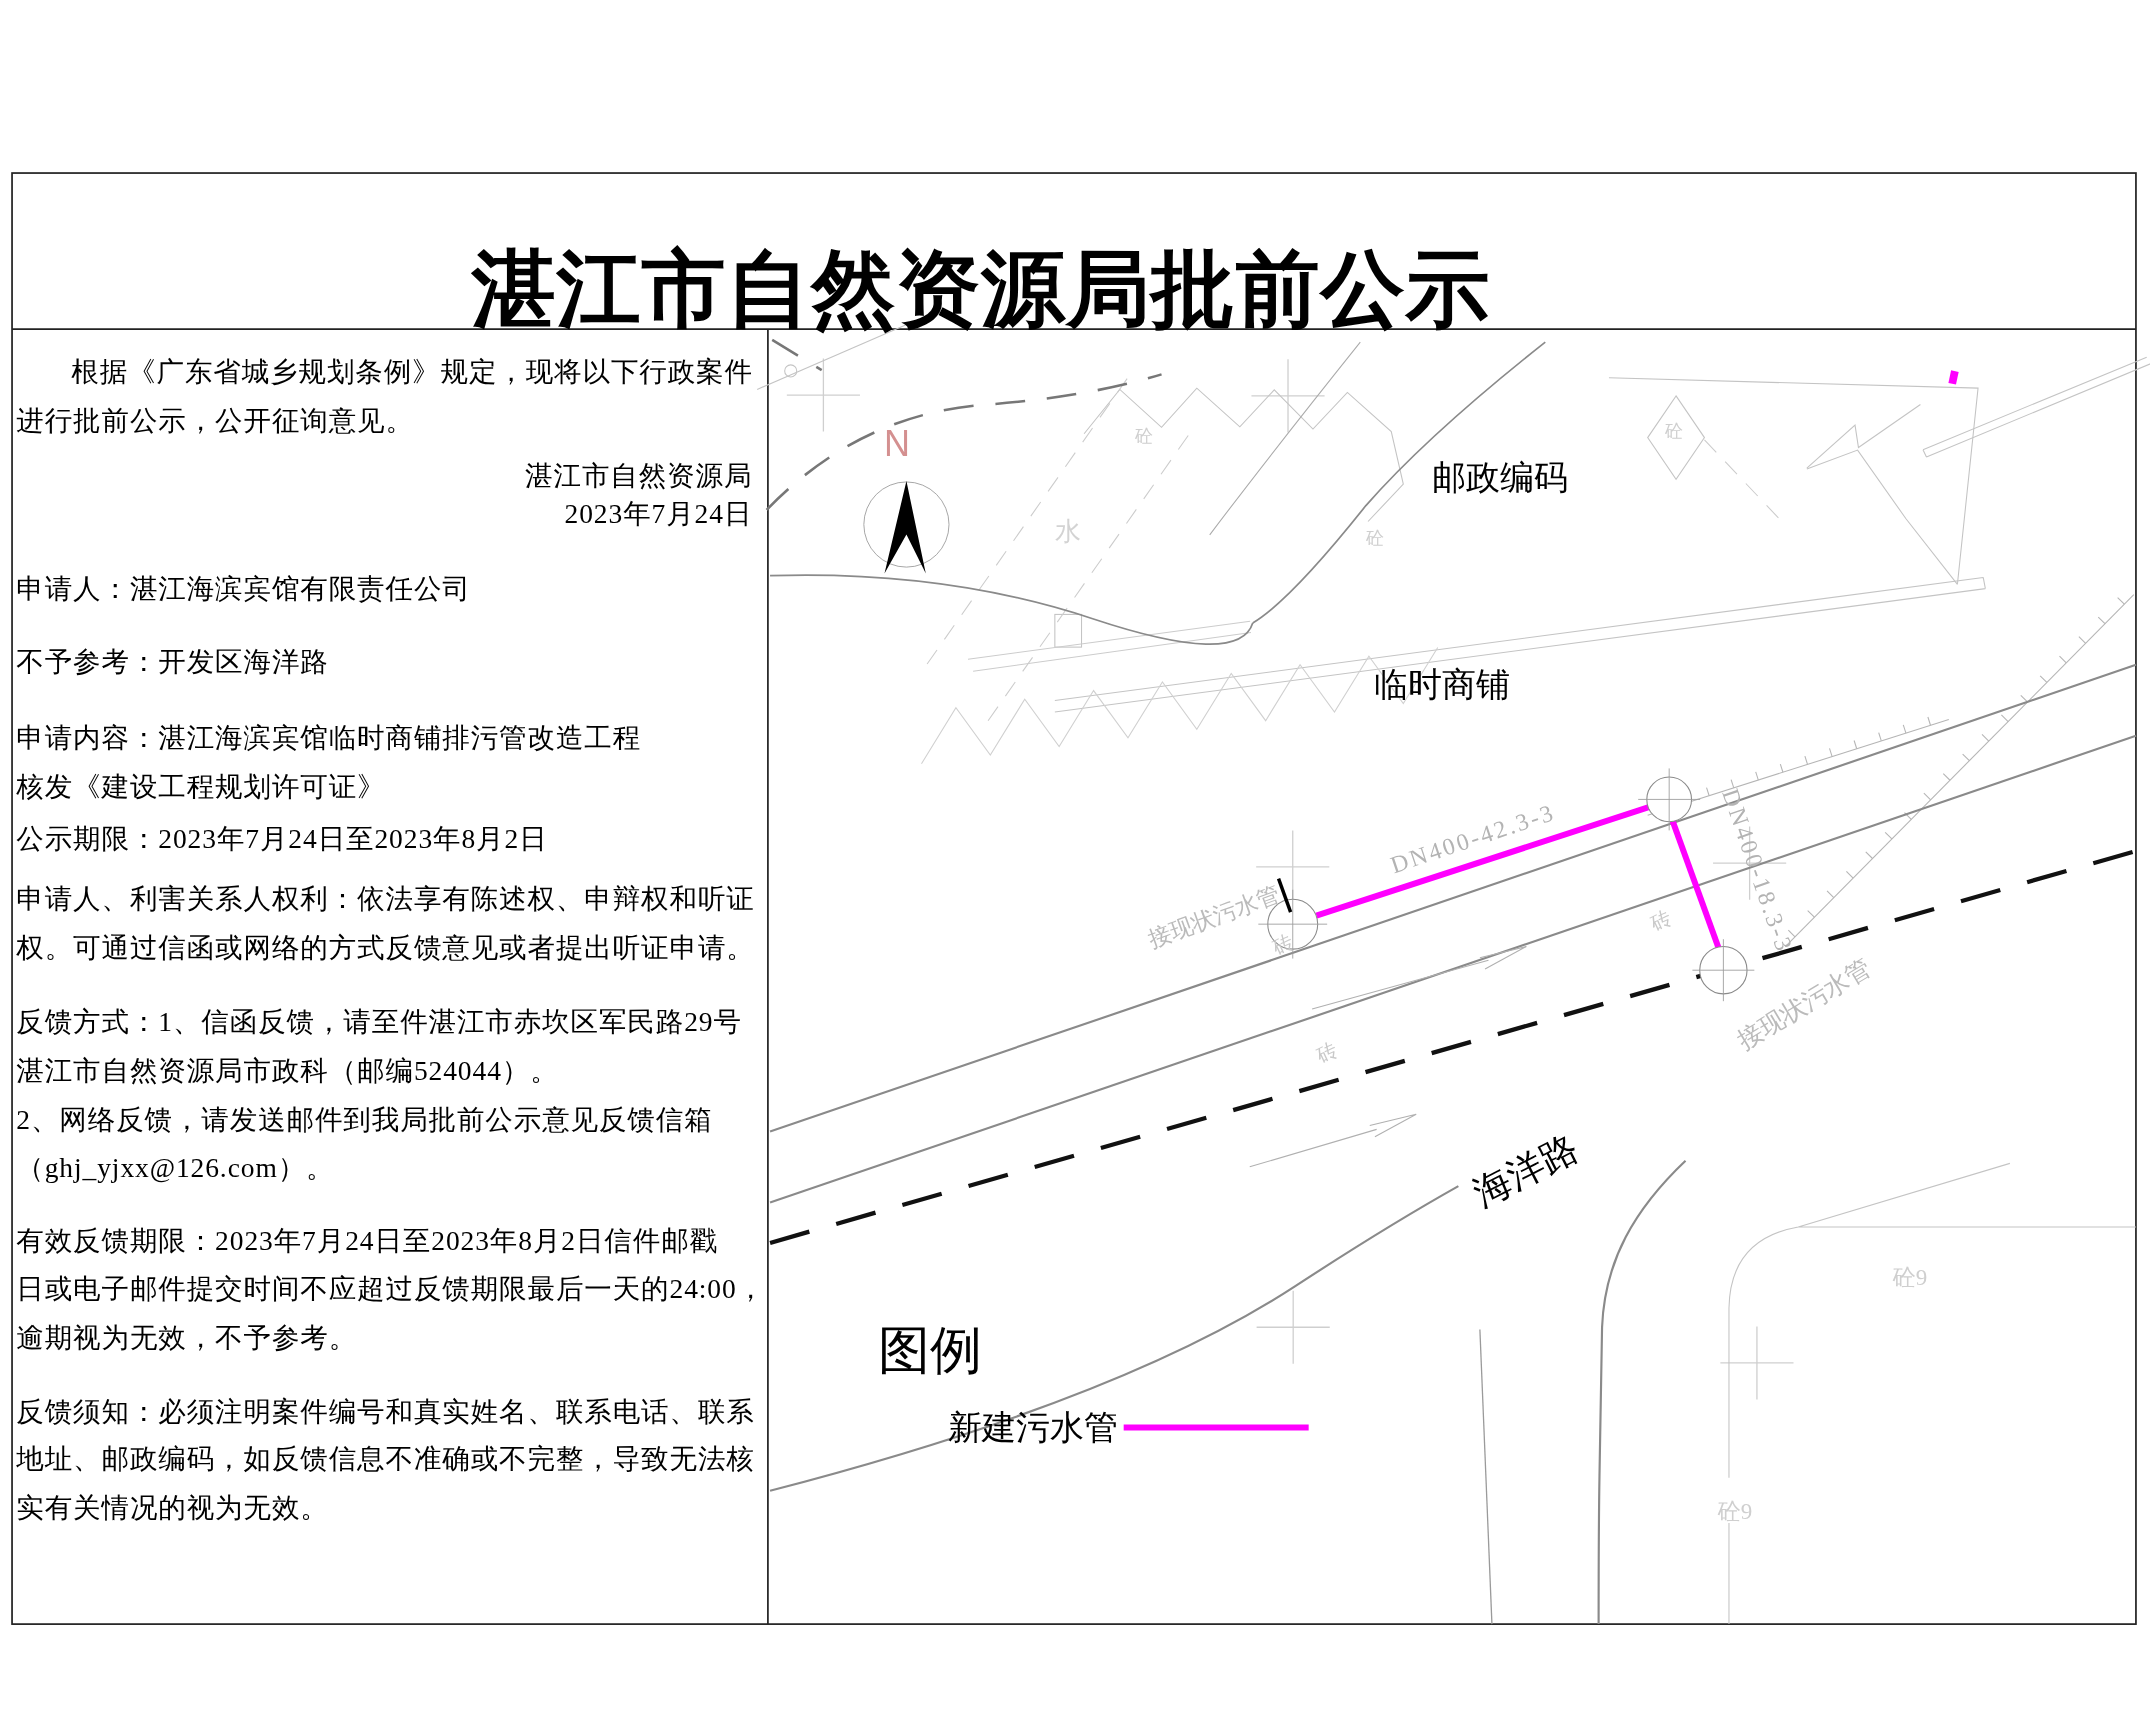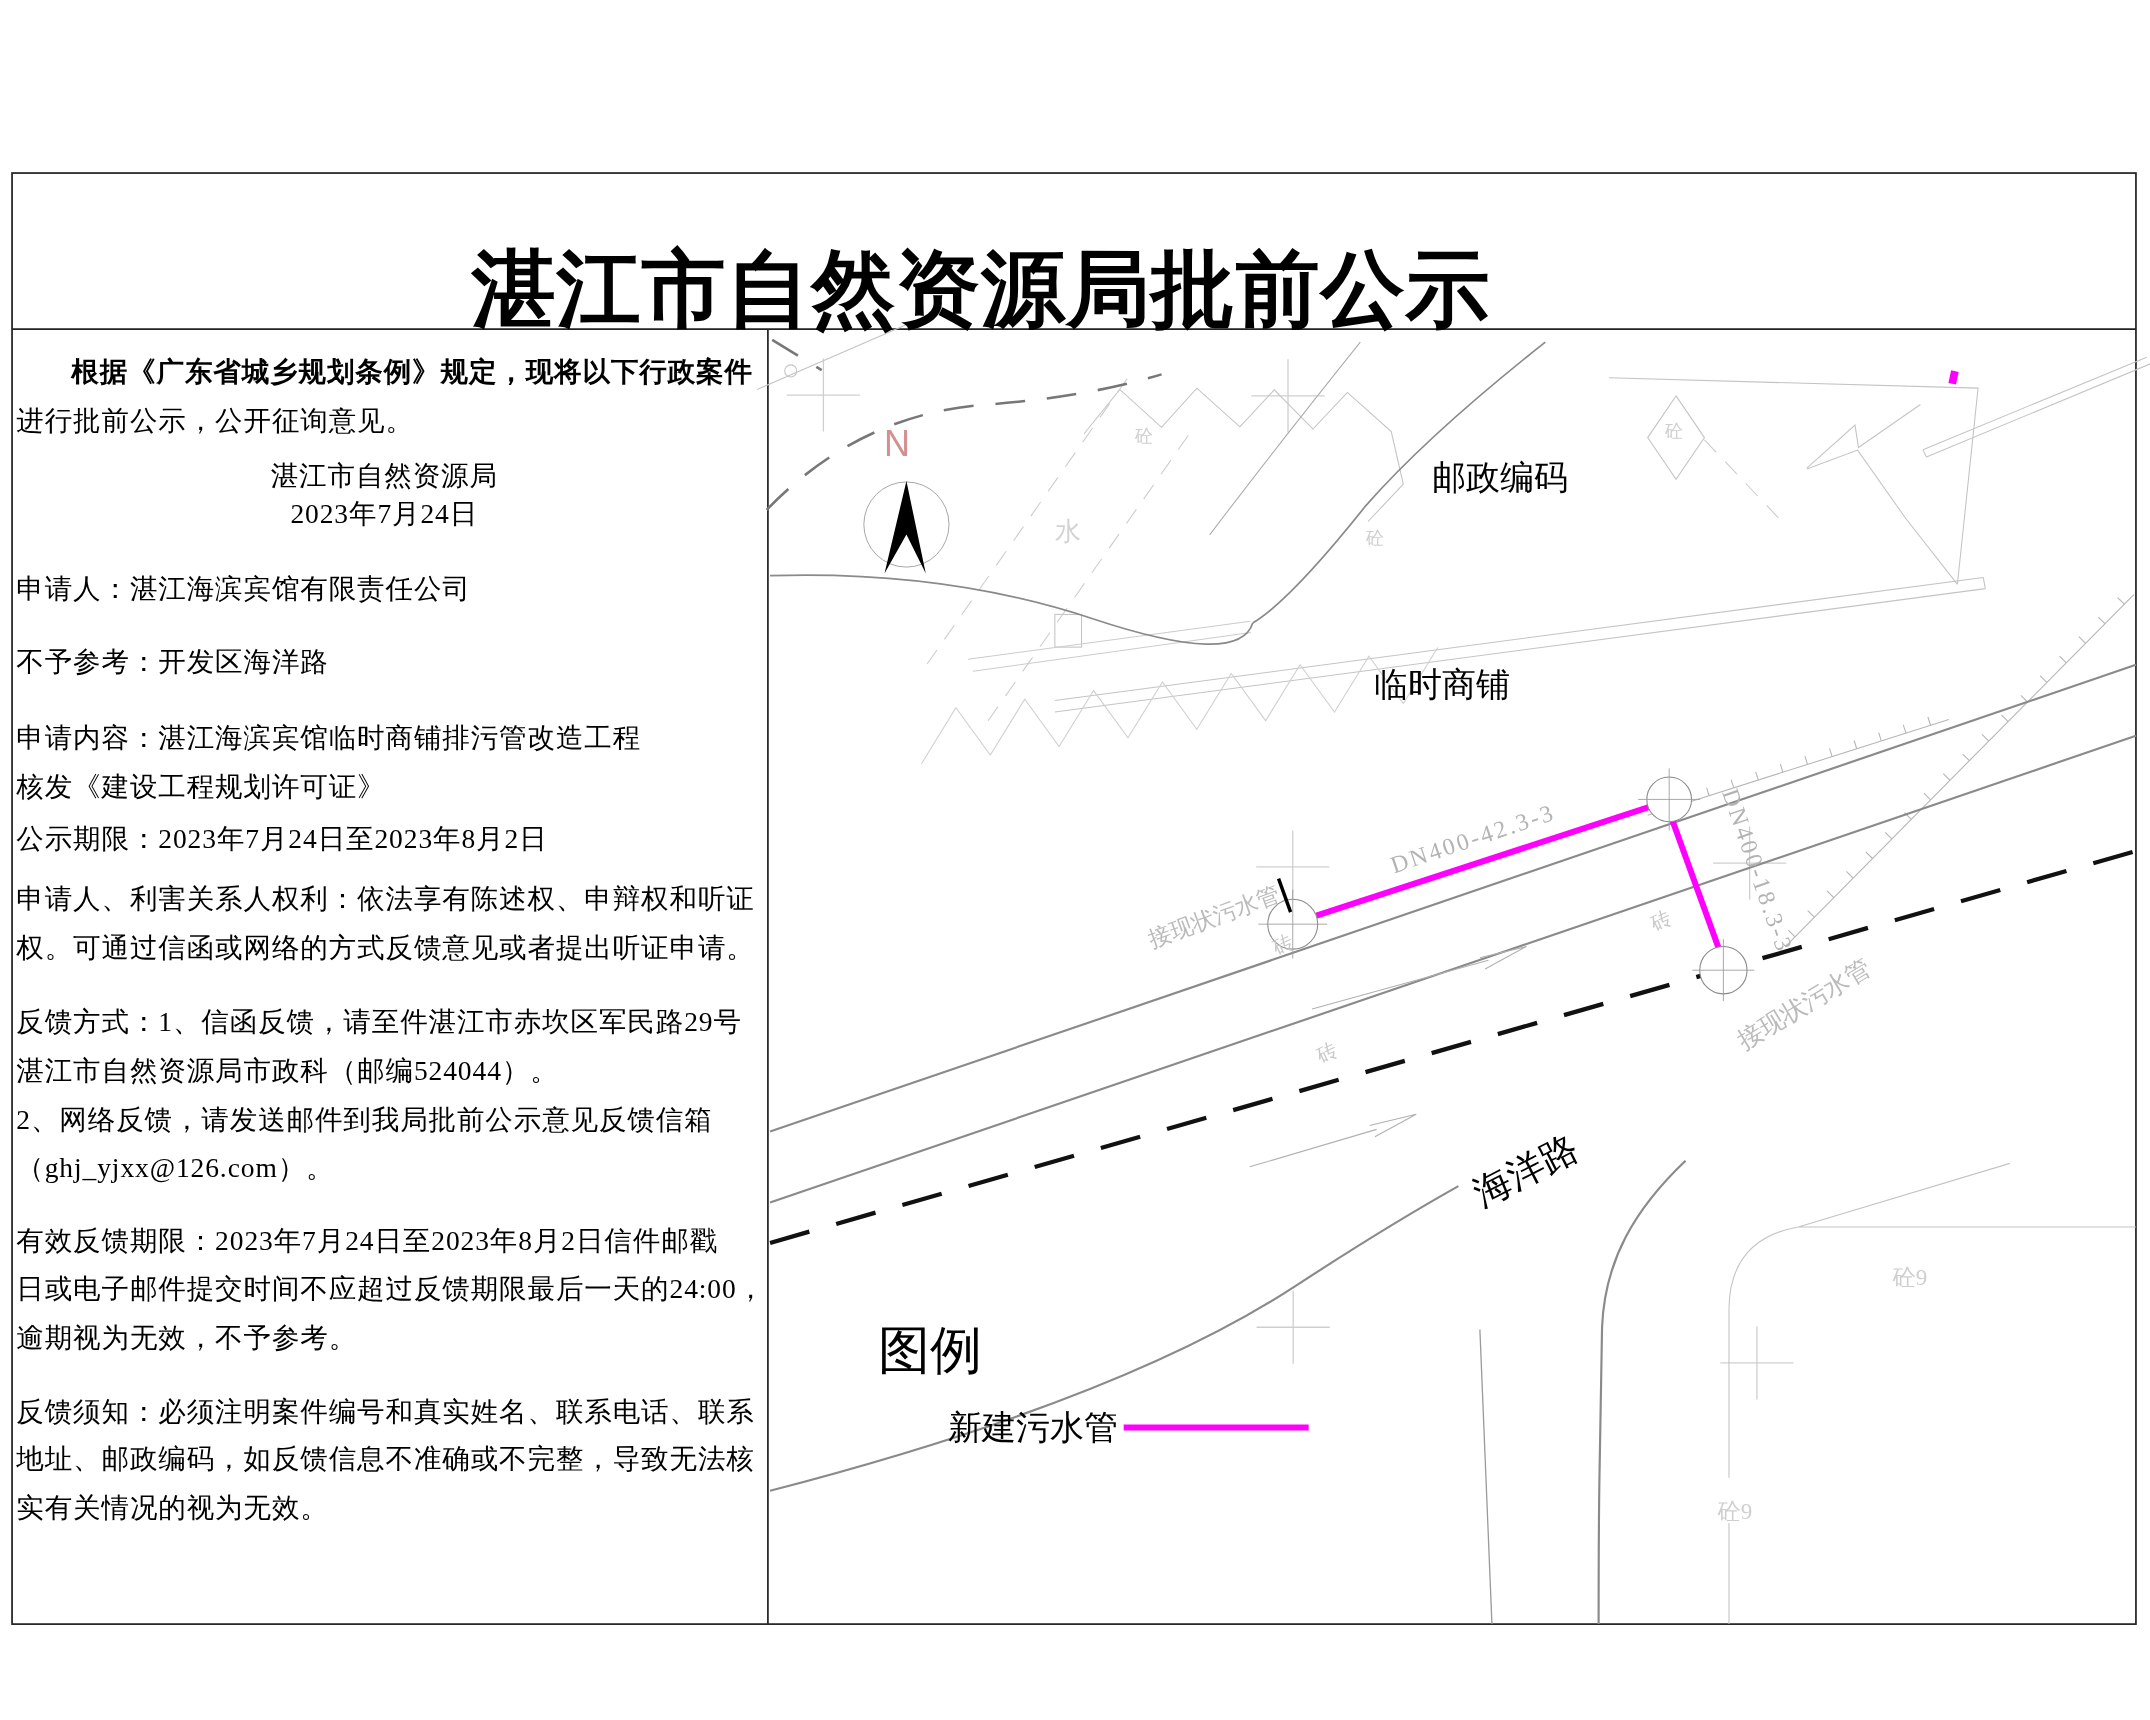--- a/index.html
+++ b/index.html
@@ -2,22 +2,22 @@
 <html style="font-size:6.9px"><head>
 <meta charset="utf-8">
 <style>
   html,body{margin:0;padding:0;background:#fff;}
   body{width:2151px;height:1721px;position:relative;overflow:hidden;
        font-family:"Liberation Serif", serif;color:#000;}
   #page-title{position:absolute;left:981px;top:234px;transform:translate(-50%,-50%);
       font-size:84px;font-weight:bold;white-space:nowrap;letter-spacing:0.9px;}
   .nline{position:absolute;left:16.3px;width:736px;font-size:27.5px;letter-spacing:0.9px;
       white-space:nowrap;line-height:1.1;}
-  .nline.right{text-align:center;}
-  .nline.indent{padding-left:55px;font-weight:bold;}
+  .nline.right{text-align:right;}
+  .nline.indent{padding-left:55px;}
   .maplabel{position:absolute;transform:translate(-50%,-50%);white-space:nowrap;}
   svg{position:absolute;left:0;top:0;}
 </style>
 </head>
 <body>
 
 <svg id="map-svg" width="2151" height="1721" viewBox="0 0 5000 4000">
 
   <g stroke="#222" stroke-width="4" fill="none">
     <rect x="28" y="402" width="4937" height="3373"></rect>

